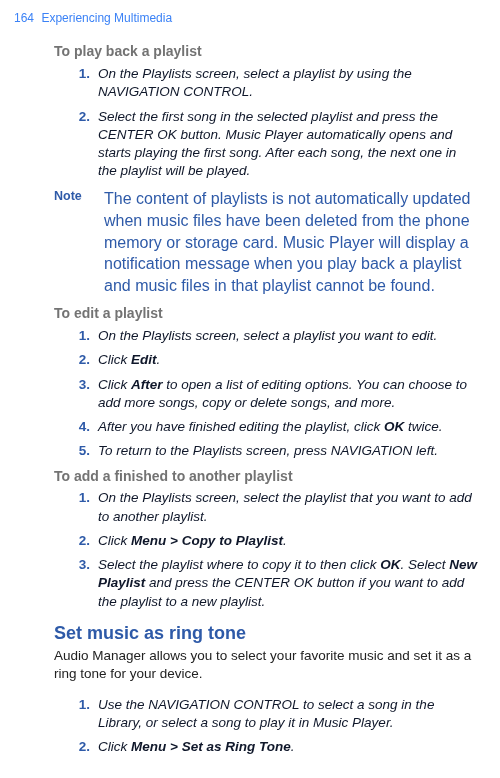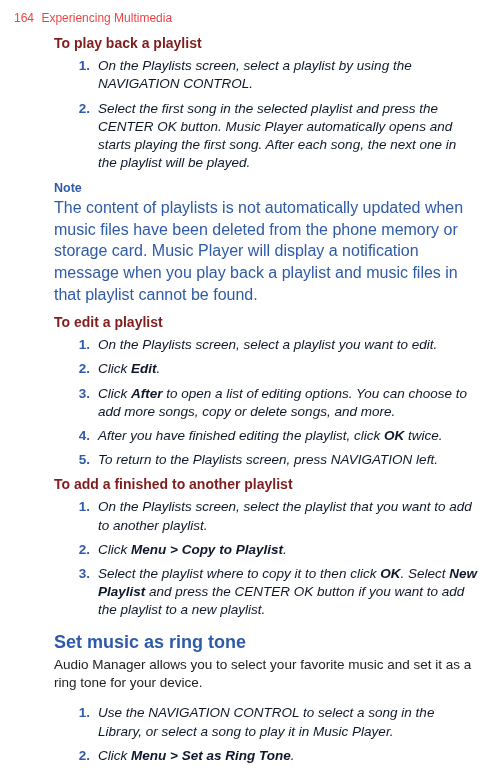--- a/index.html
+++ b/index.html
@@ -9,28 +9,28 @@
     background: #ffffff;
     font-family: "Segoe UI", "Myriad Pro", Arial, sans-serif;
     color: #222;
     padding: 10px 22px 10px 14px;
     font-size: 13.5px;
     line-height: 1.35;
     overflow: hidden;
   }
   .header {
     font-size: 12px;
-    color: #ef4444;
-    margin-bottom: 8px;
+    color: #3b82f6;
+    margin-bottom: 16px;
   }
   .header .pagenum { margin-right: 4px; }
   .indent1 { margin-left: 40px; }
   .indent2 { margin-left: 62px; }
   .h-blue-bold {
-    color: #7f1d1d;
+    color: #737373;
     font-weight: 700;
     font-size: 14px;
     margin-top: 6px;
     margin-bottom: 4px;
   }
   .h-section {
     color: #2e5aa8;
     font-weight: 700;
     font-size: 18px;
     margin-top: 10px;
@@ -51,21 +51,20 @@
   .ol-body {
     flex: 1;
     color: #0f172a;
     font-style: italic;
   }
   .bold { font-weight: 700; text-align: right; }
   .note-row {
     display: flex;
     margin-top: 8px;
     margin-bottom: 8px;
-    flex-direction: column;
   }
   .note-label {
     font-weight: 700;
     color: #2e5aa8;
     font-size: 12.5px;
     min-width: 50px;
     flex-shrink:0;
     padding-right: 6px;
   }
   .note-body {

